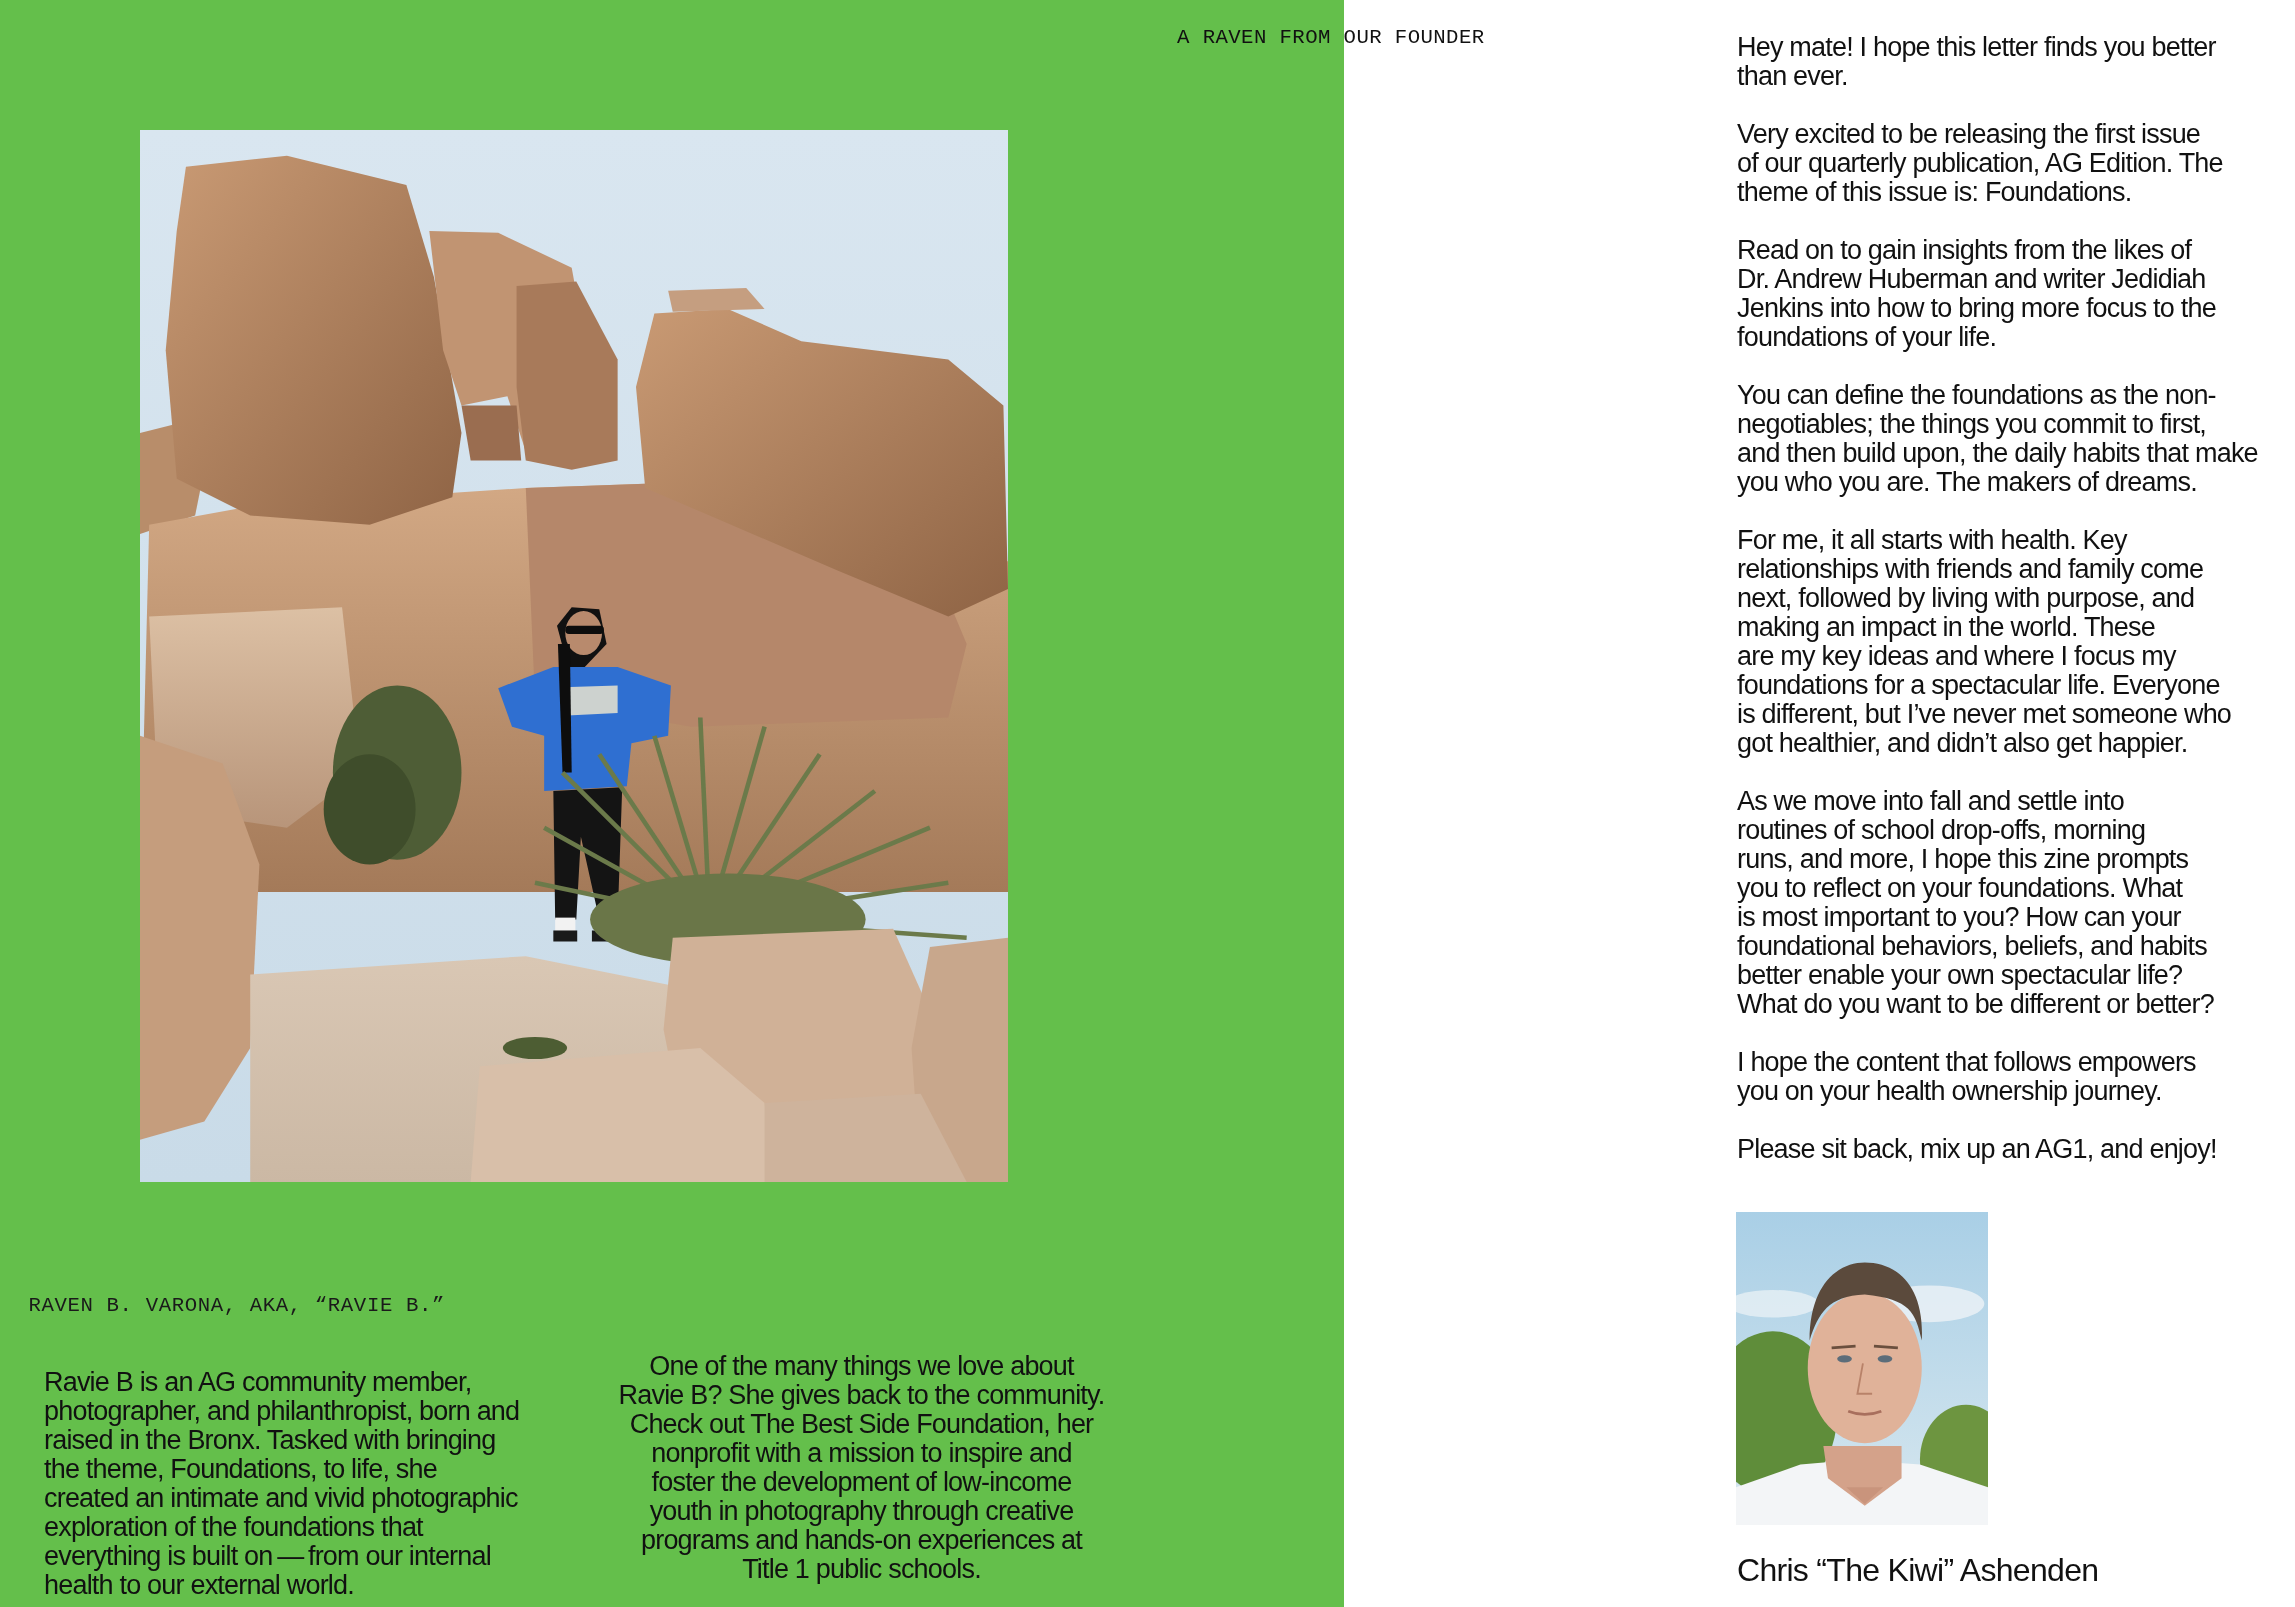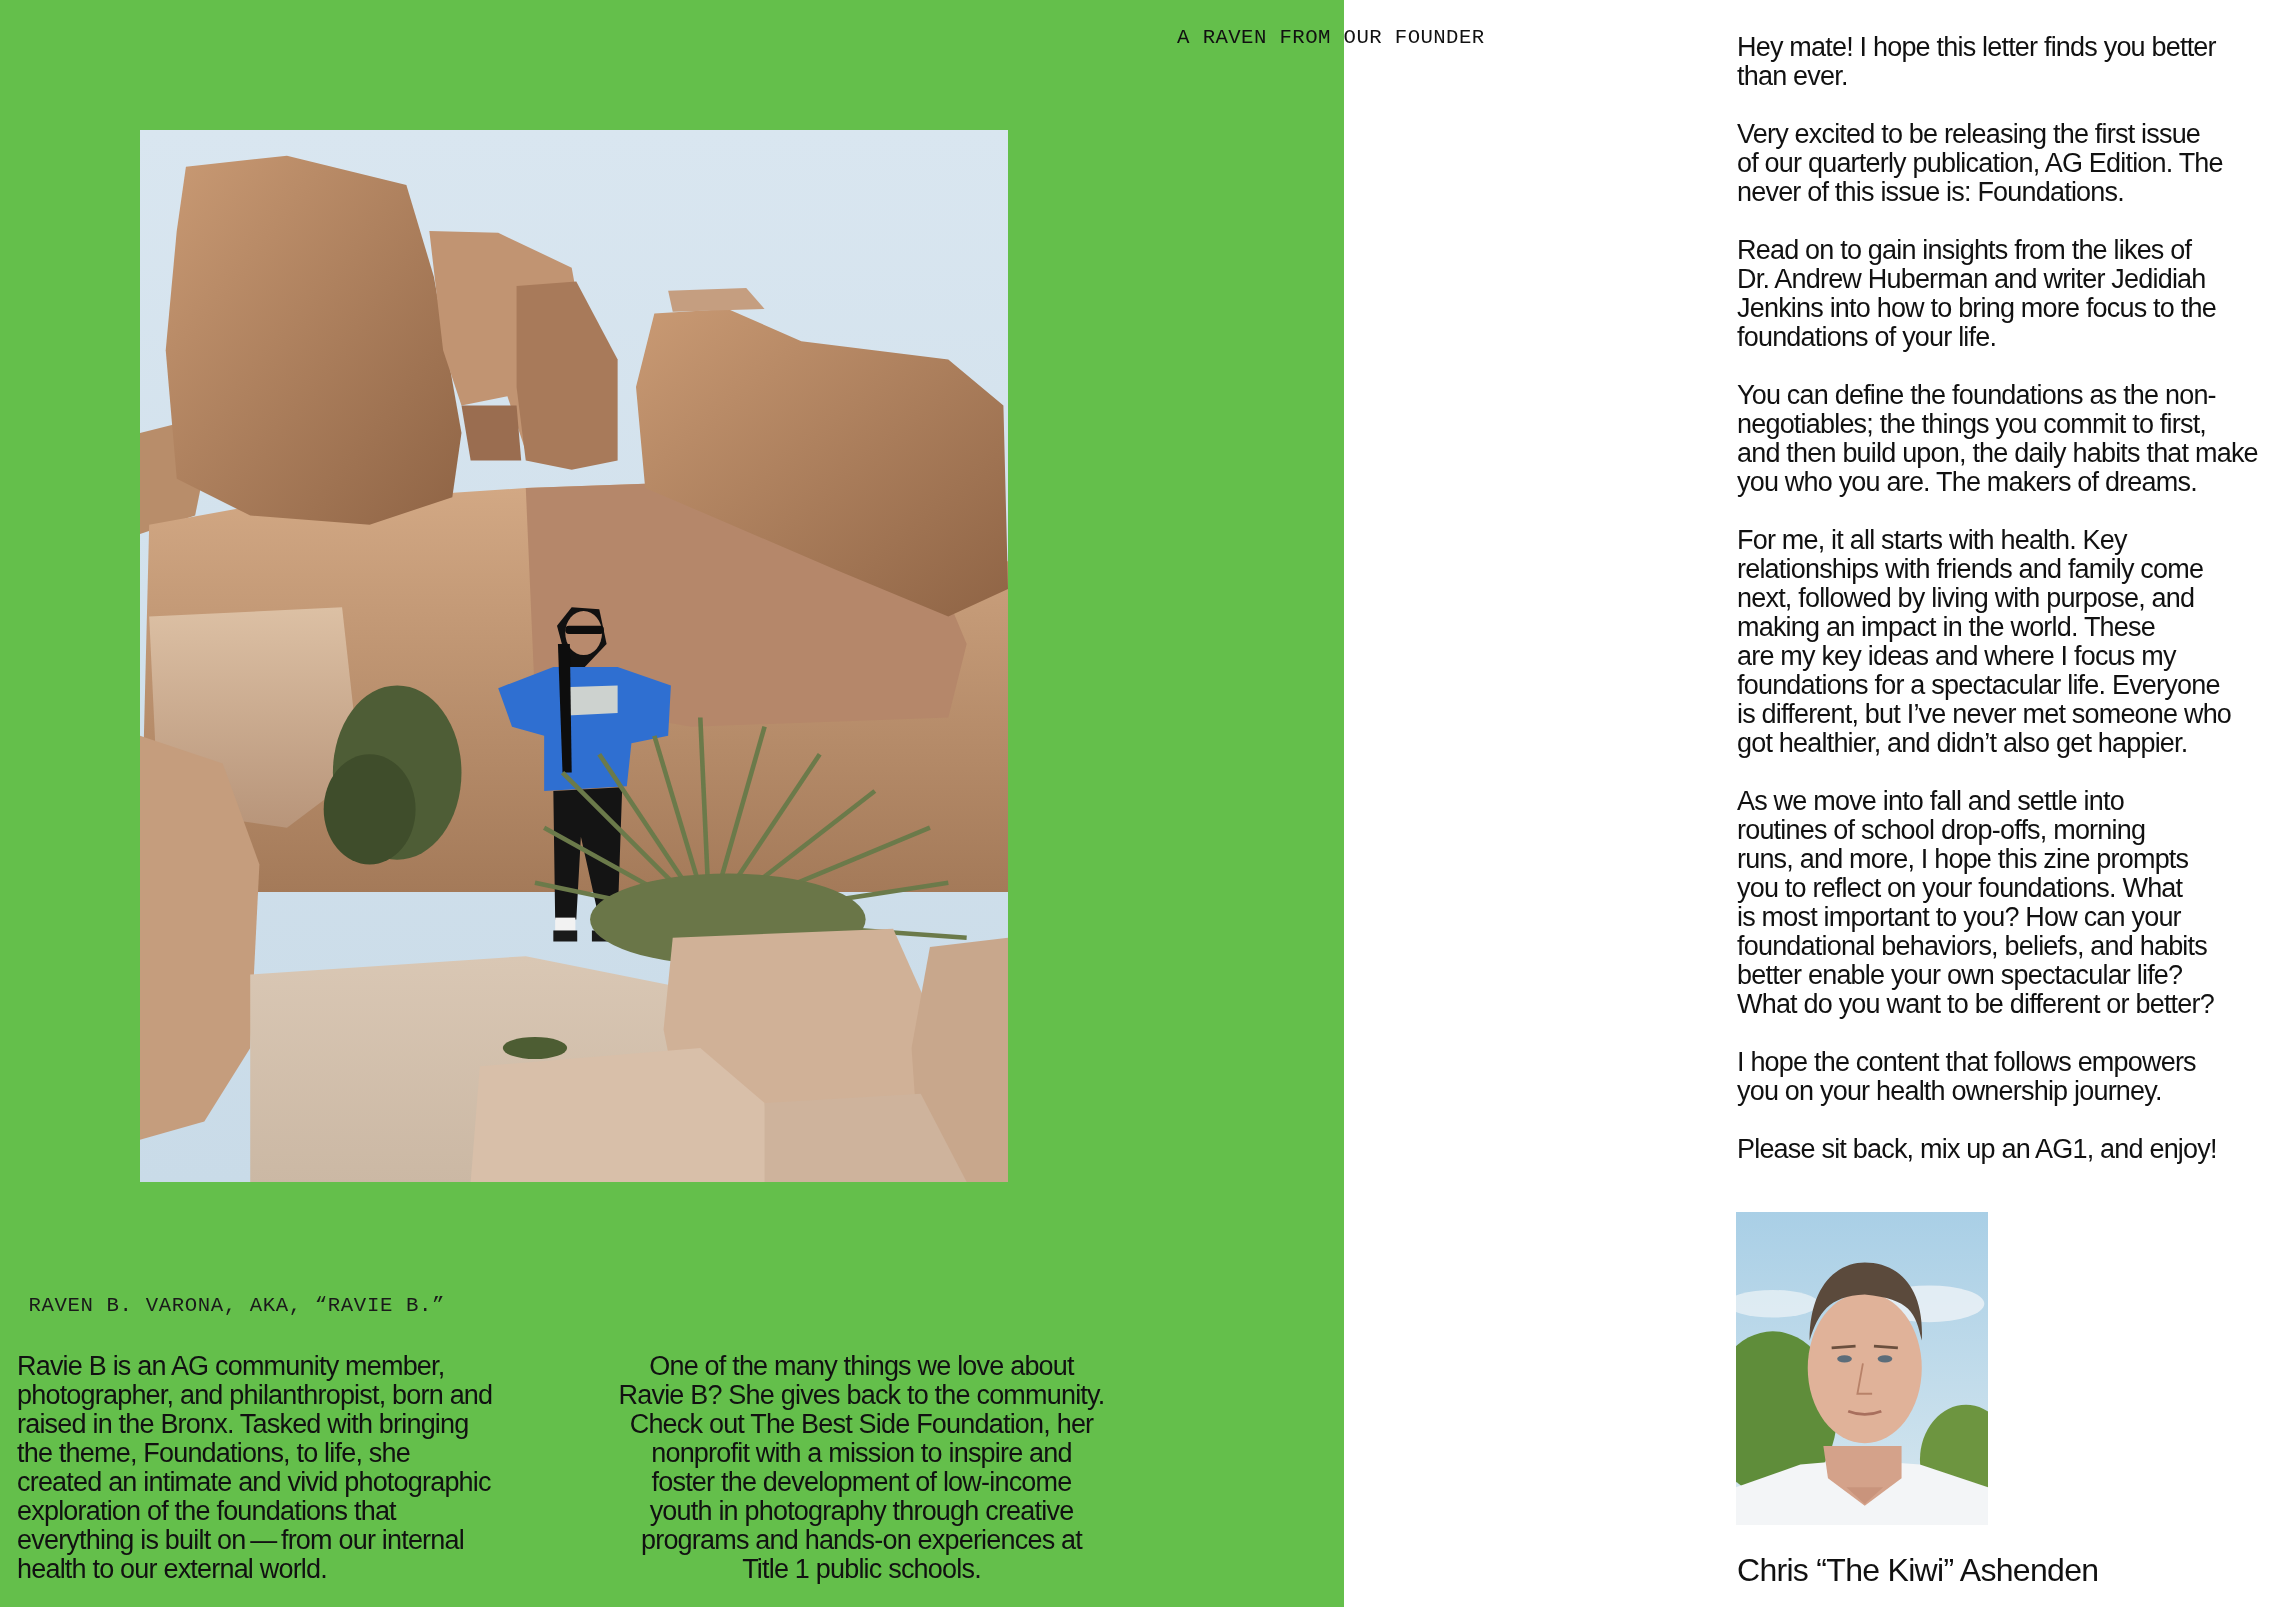--- a/index.html
+++ b/index.html
@@ -18,21 +18,21 @@
 
   .caption-label {
     position: absolute; left: 28.5px; top: 1294px;
     font-family: "Liberation Mono", monospace; font-size: 20.7px;
     letter-spacing: 0.6px; color: #1a1a1a; white-space: nowrap;
   }
   .caption-col {
     position: absolute; top: 1352px; font-size: 27px; line-height: 29px;
     letter-spacing: -0.8px; color: #111; white-space: pre-line;
   }
-  .caption-col.c1 { left: 17px; width: 542px; }
+  .caption-col.c1 { left: 44px; width: 542px; margin-top: 16px; }
   .caption-col.c2 { left: 586px; width: 551px; text-align: center; }
 
   .right-header {
     position: absolute; left: 1177px; top: 26px;
     font-family: "Liberation Mono", monospace; font-size: 20.7px;
     letter-spacing: 0.4px; color: #111; white-space: nowrap;
   }
   .letter {
     position: absolute; left: 1737px; top: 33px; width: 542px;
   }
@@ -160,21 +160,21 @@
 </section>
 
 <section>
   <div class="right-header">A RAVEN FROM OUR FOUNDER</div>
 
   <article class="letter">
     <p>Hey mate! I hope this letter finds you better
 than ever.</p>
     <p>Very excited to be releasing the first issue
 of our quarterly publication, AG Edition. The
-never of this issue is: Foundations.</p>
+theme of this issue is: Foundations.</p>
     <p>Read on to gain insights from the likes of
 Dr. Andrew Huberman and writer Jedidiah
 Jenkins into how to bring more focus to the
 foundations of your life.</p>
     <p>You can define the foundations as the non-
 negotiables; the things you commit to first,
 and then build upon, the daily habits that make
 you who you are. The makers of dreams.</p>
     <p>For me, it all starts with health. Key
 relationships with friends and family come

